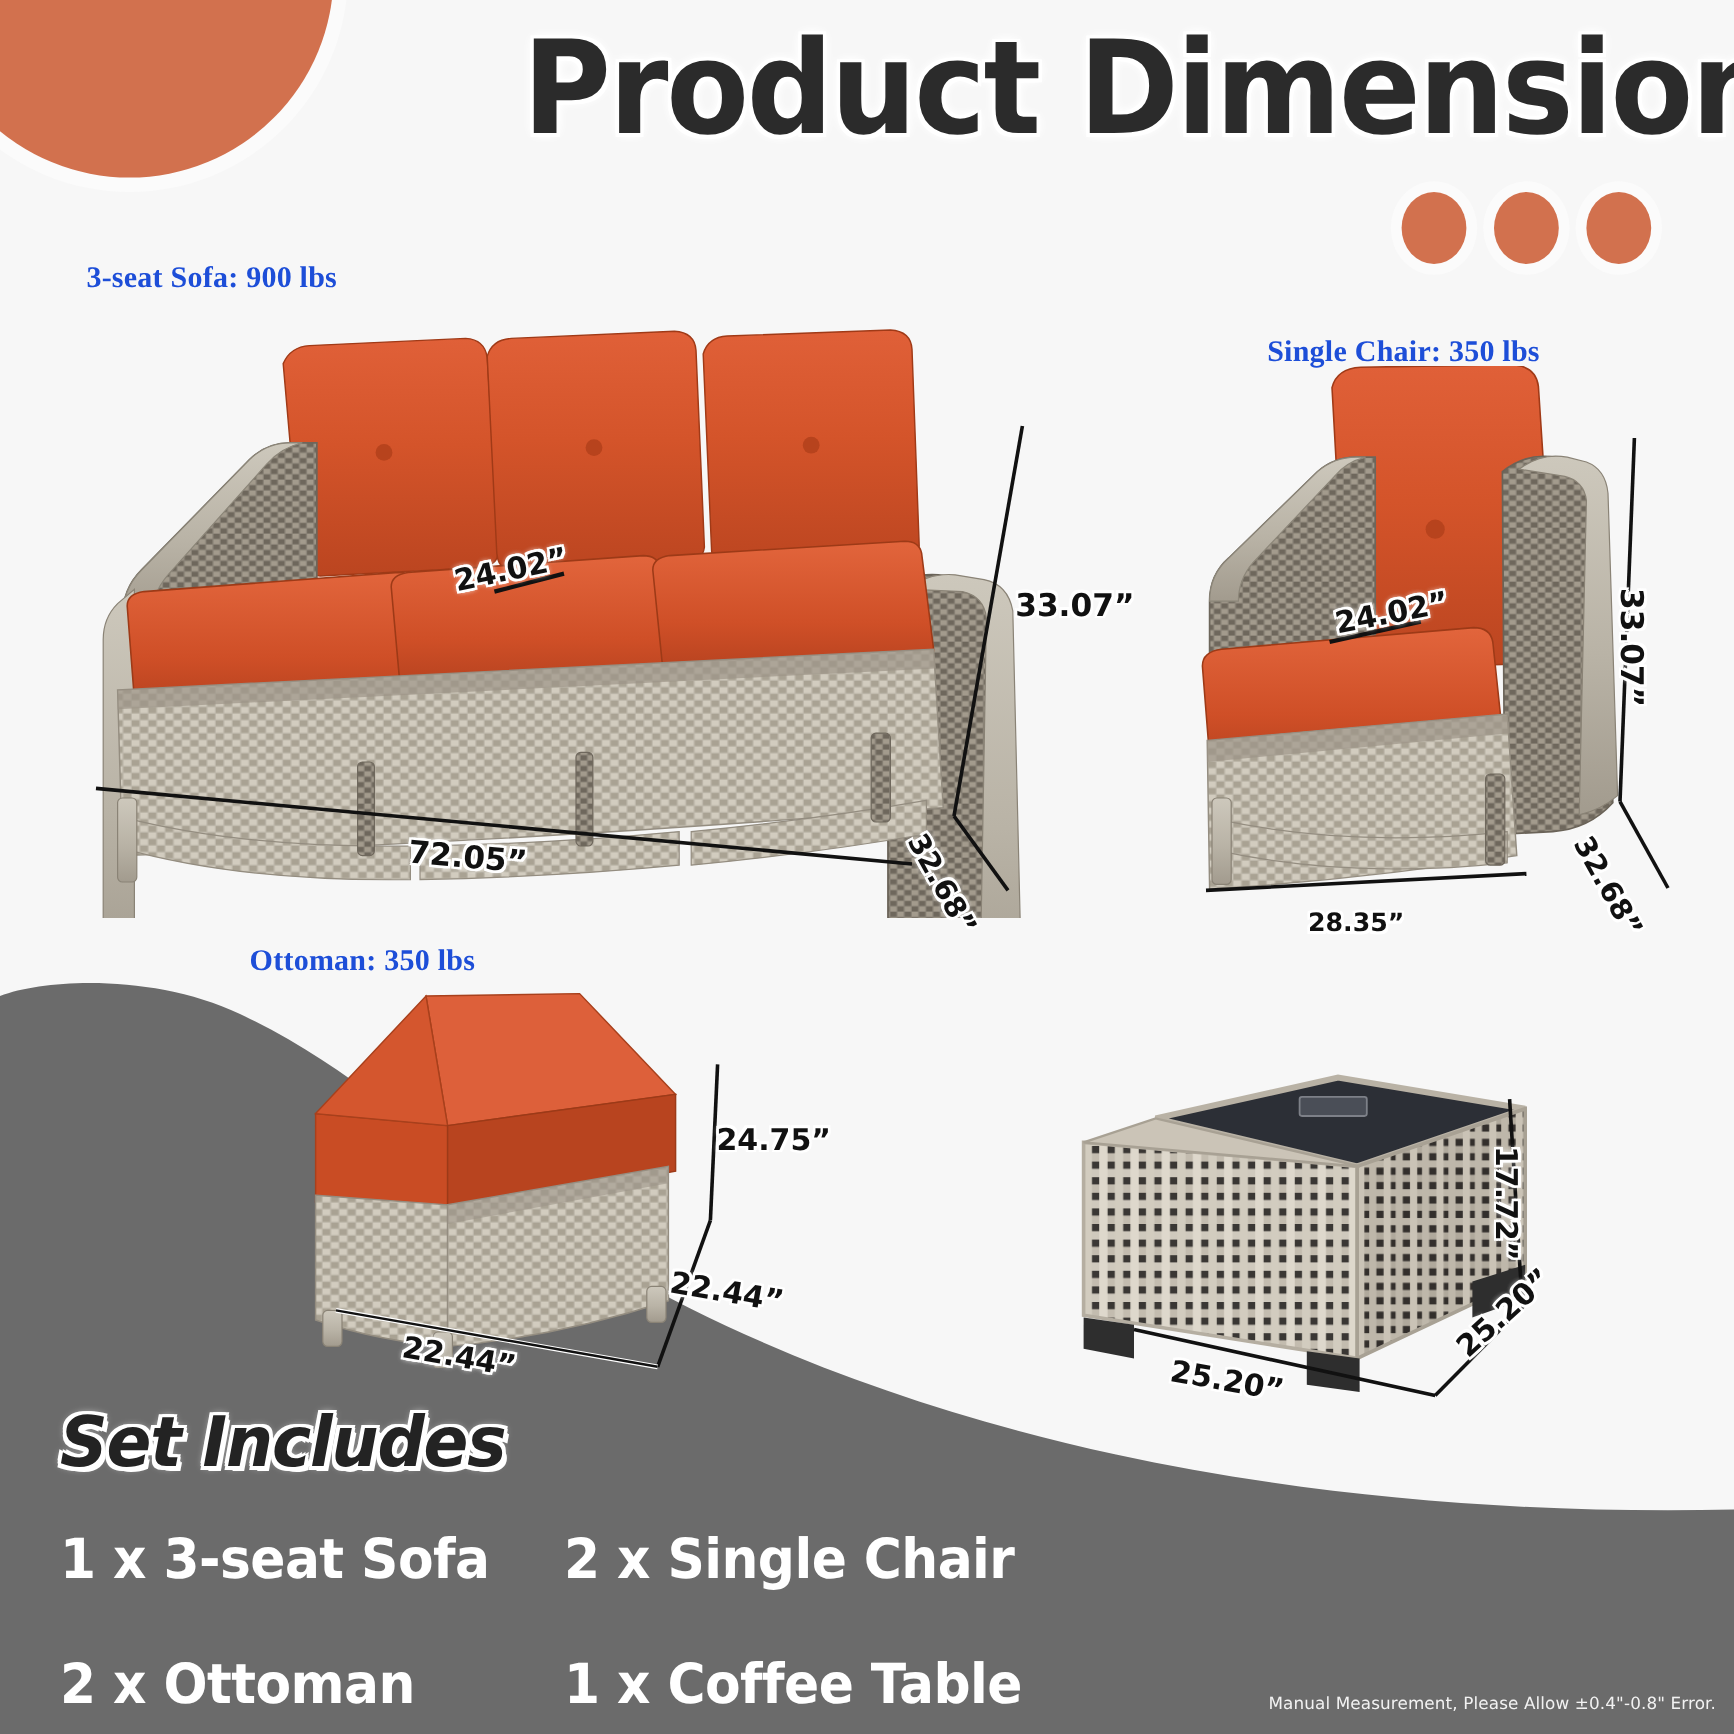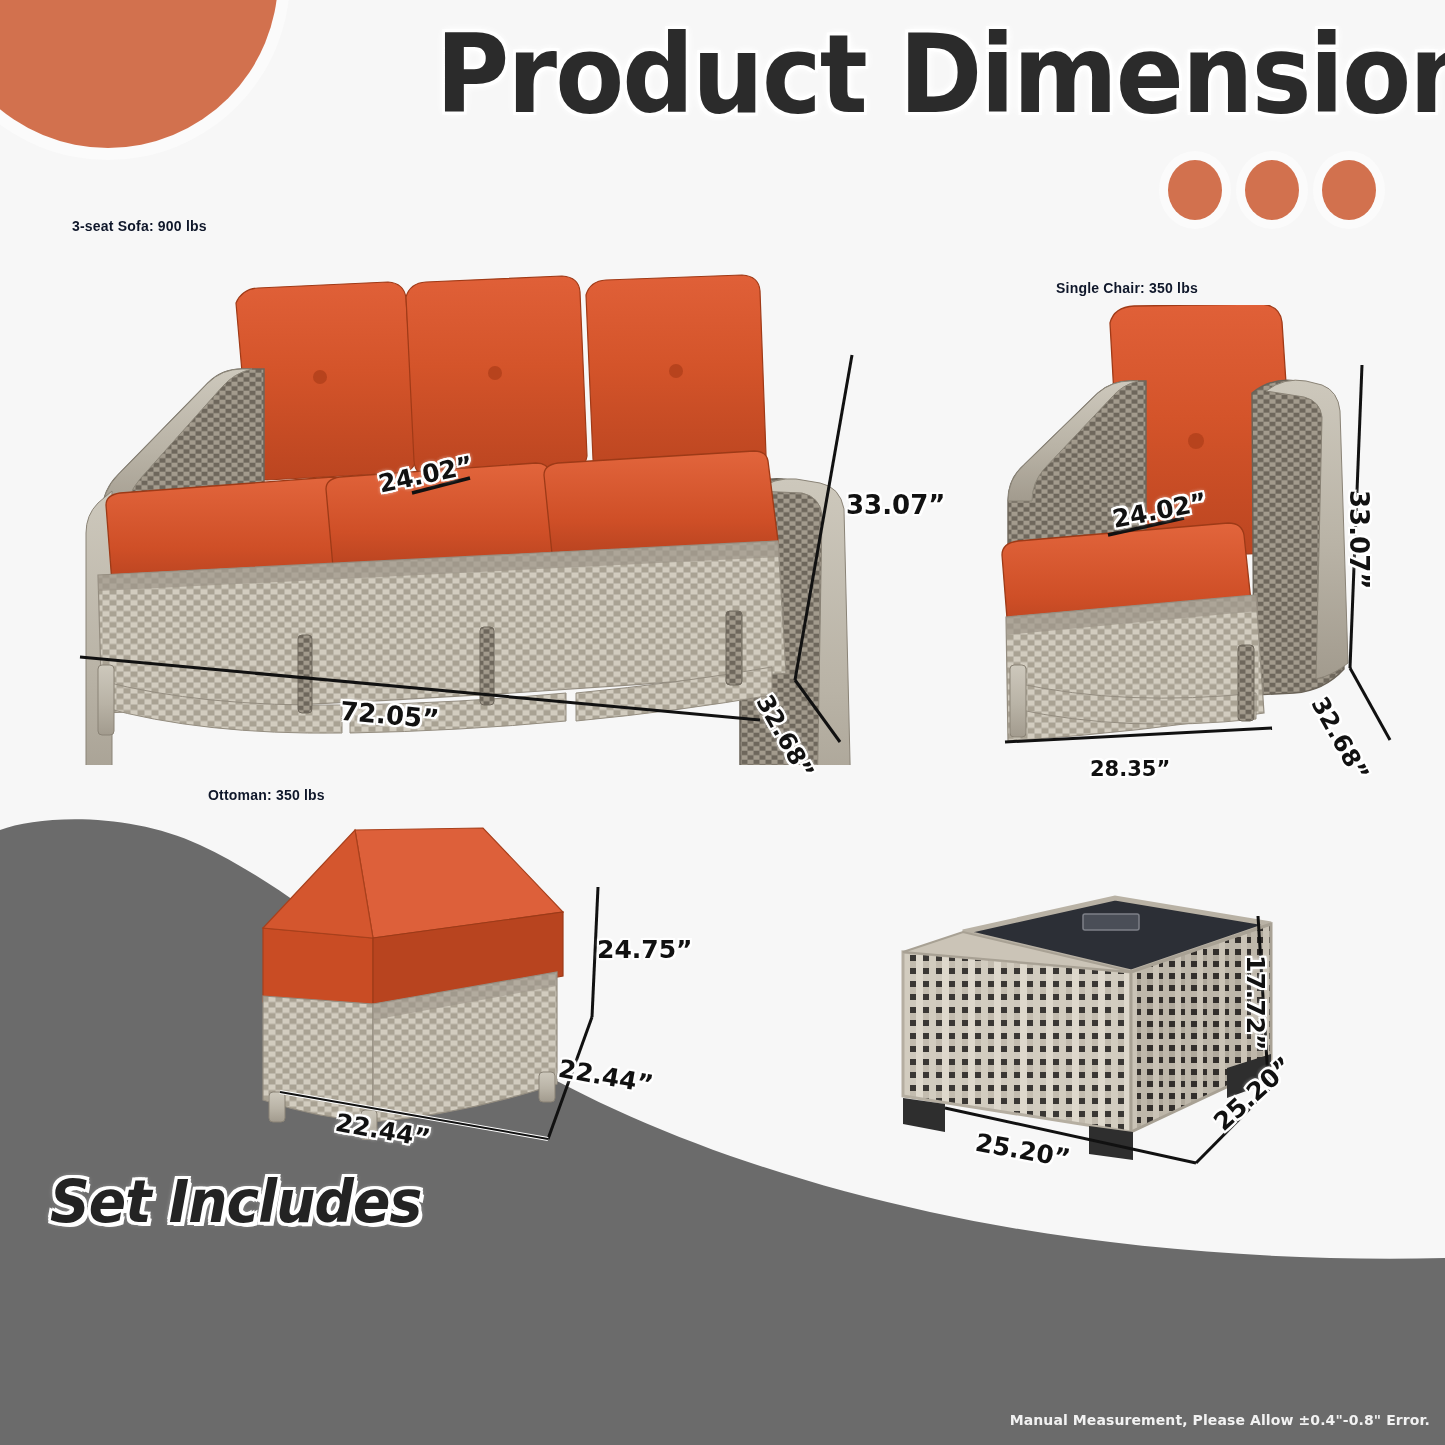--- a/index.html
+++ b/index.html
@@ -36,23 +36,23 @@
   .dots{position:absolute;left:1168px;top:160px;display:flex;gap:23px;}
   .dot{
     width:54px;height:60px;border-radius:50%;
     background:#d2714e;
     box-shadow:0 0 0 9px #fbfbfb;
   }
 
   
   .cap{
     position:absolute;
-    font-size:14px;font-weight:bold;color:#0f172a;
+    font-size:25px;font-weight:bold;color:#1d4ed8;
     letter-spacing:.2px;white-space:nowrap;
-    font-family:Liberation Sans, sans-serif;
+    font-family:Liberation Serif, serif;
   }
   .cap-sofa{left:72px;top:218px;}
   .cap-chair{left:1056px;top:264px;margin-top:16px;}
   .cap-ottoman{left:208px;top:775px;margin-top:12px;}
 
   .prod{position:absolute;}
   .prod svg{display:block;}
 
   
   .dim{
@@ -89,21 +89,21 @@
   .set-item{
     font-family:"DejaVu Sans","Liberation Sans",sans-serif;
     font-size:46px;font-weight:bold;color:#ffffff;
     letter-spacing:-.5px;white-space:nowrap;
     transform:scaleX(.94);transform-origin:left center;
   }
 
   .disclaimer{
     position:absolute;right:15px;top:1412px;
     font-family:"DejaVu Sans","Liberation Sans",sans-serif;
-    font-size:14px;font-weight:bold;color:#f2f2f2;
+    font-size:14px;font-weight:normal;color:#f2f2f2;
     white-space:nowrap;letter-spacing:.1px;
   }
 </style>
 </head>
 <body>
 
 <div id="stage">
 
   <svg class="bg-layer" viewBox="0 0 1445 1445" width="1445" height="1445" preserveAspectRatio="none">
     <defs>
@@ -330,16 +330,22 @@
     <line x1="1258" y1="916" x2="1268" y2="1078" stroke="#111" stroke-width="3"></line>
     <line x1="945" y1="1108" x2="1196" y2="1163" stroke="#111" stroke-width="3"></line>
     <line x1="1196" y1="1163" x2="1278" y2="1080" stroke="#111" stroke-width="3"></line>
   </svg>
   <div class="dim" style="left:1270px;top:955px;font-size:25px;transform:rotate(90deg);transform-origin:left top;">17.72”</div>
   <div class="dim" style="left:975px;top:1136px;font-size:25px;transform:rotate(10deg);">25.20”</div>
   <div class="dim" style="left:1208px;top:1115px;font-size:25px;transform:rotate(-42deg);transform-origin:left top;">25.20”</div>
 
   <div class="set-title">Set Includes</div>
 
+  <div class="set-grid">
+    <div class="set-item">1 x 3-seat Sofa</div>
+    <div class="set-item">2 x Single Chair</div>
+    <div class="set-item">2 x Ottoman</div>
+    <div class="set-item">1 x Coffee Table</div>
+  </div>
 
   <div class="disclaimer">Manual Measurement, Please Allow ±0.4"-0.8" Error.</div>
 
 </div>
 
 </body></html>

